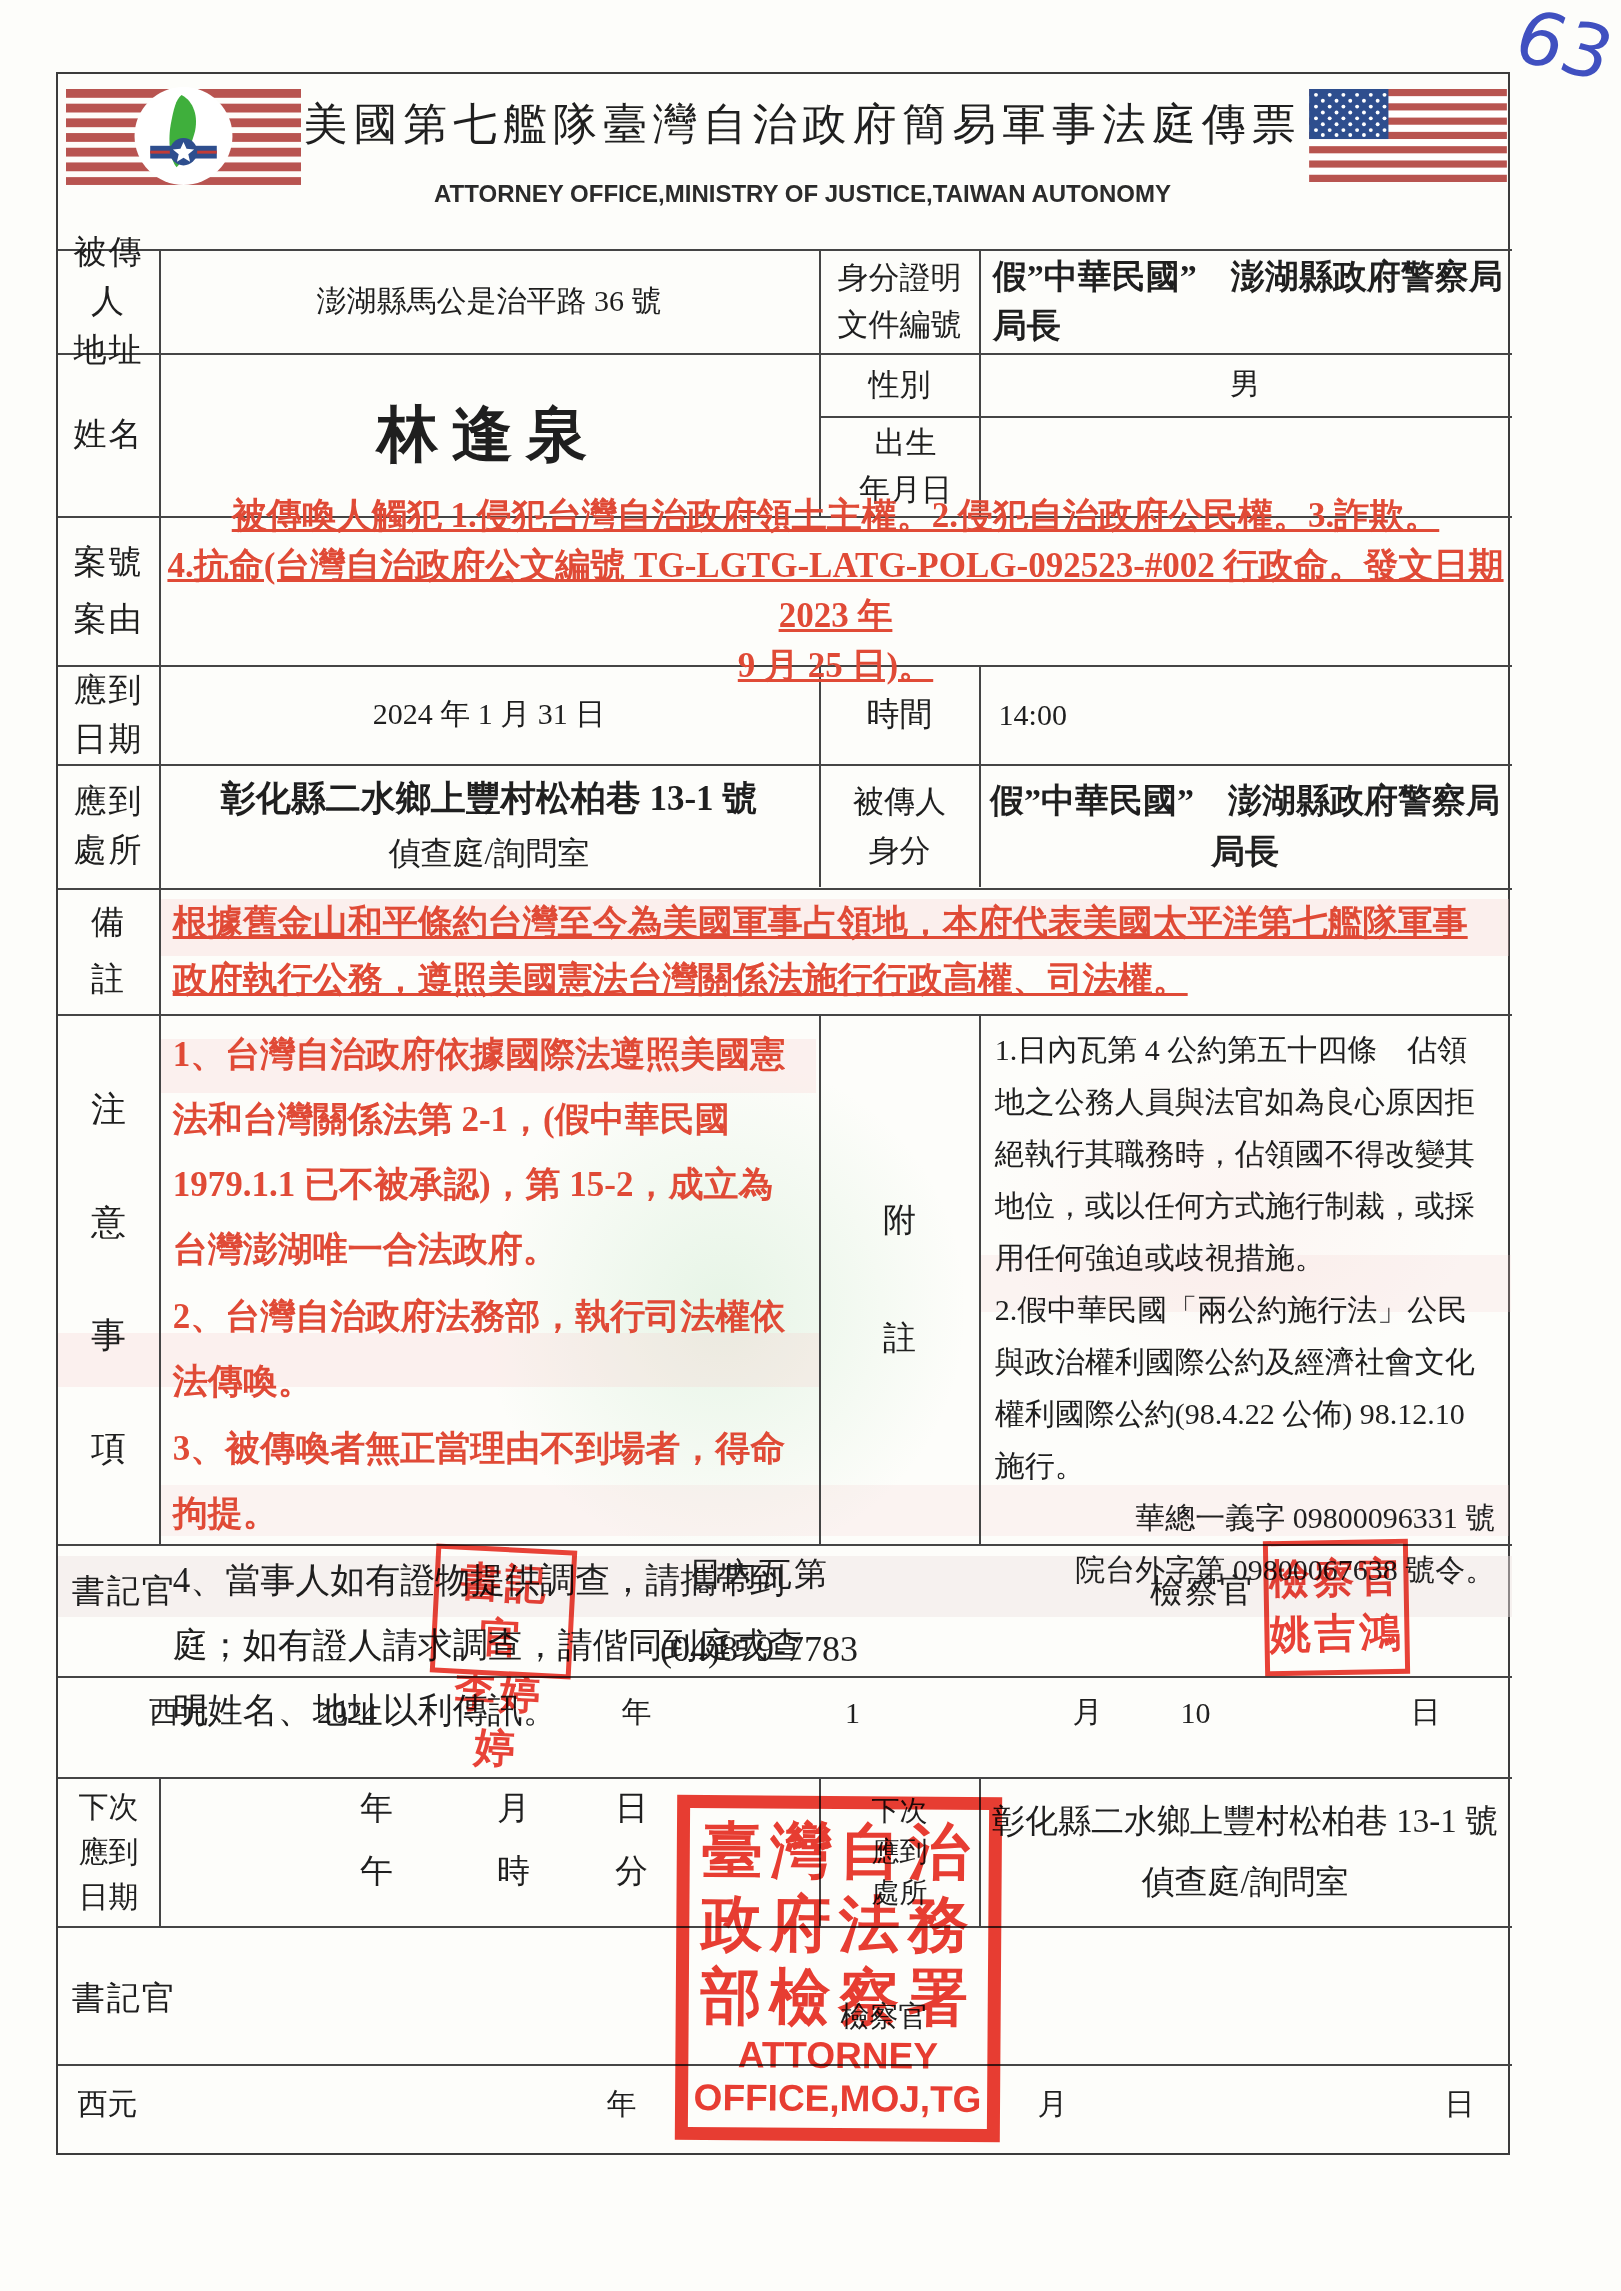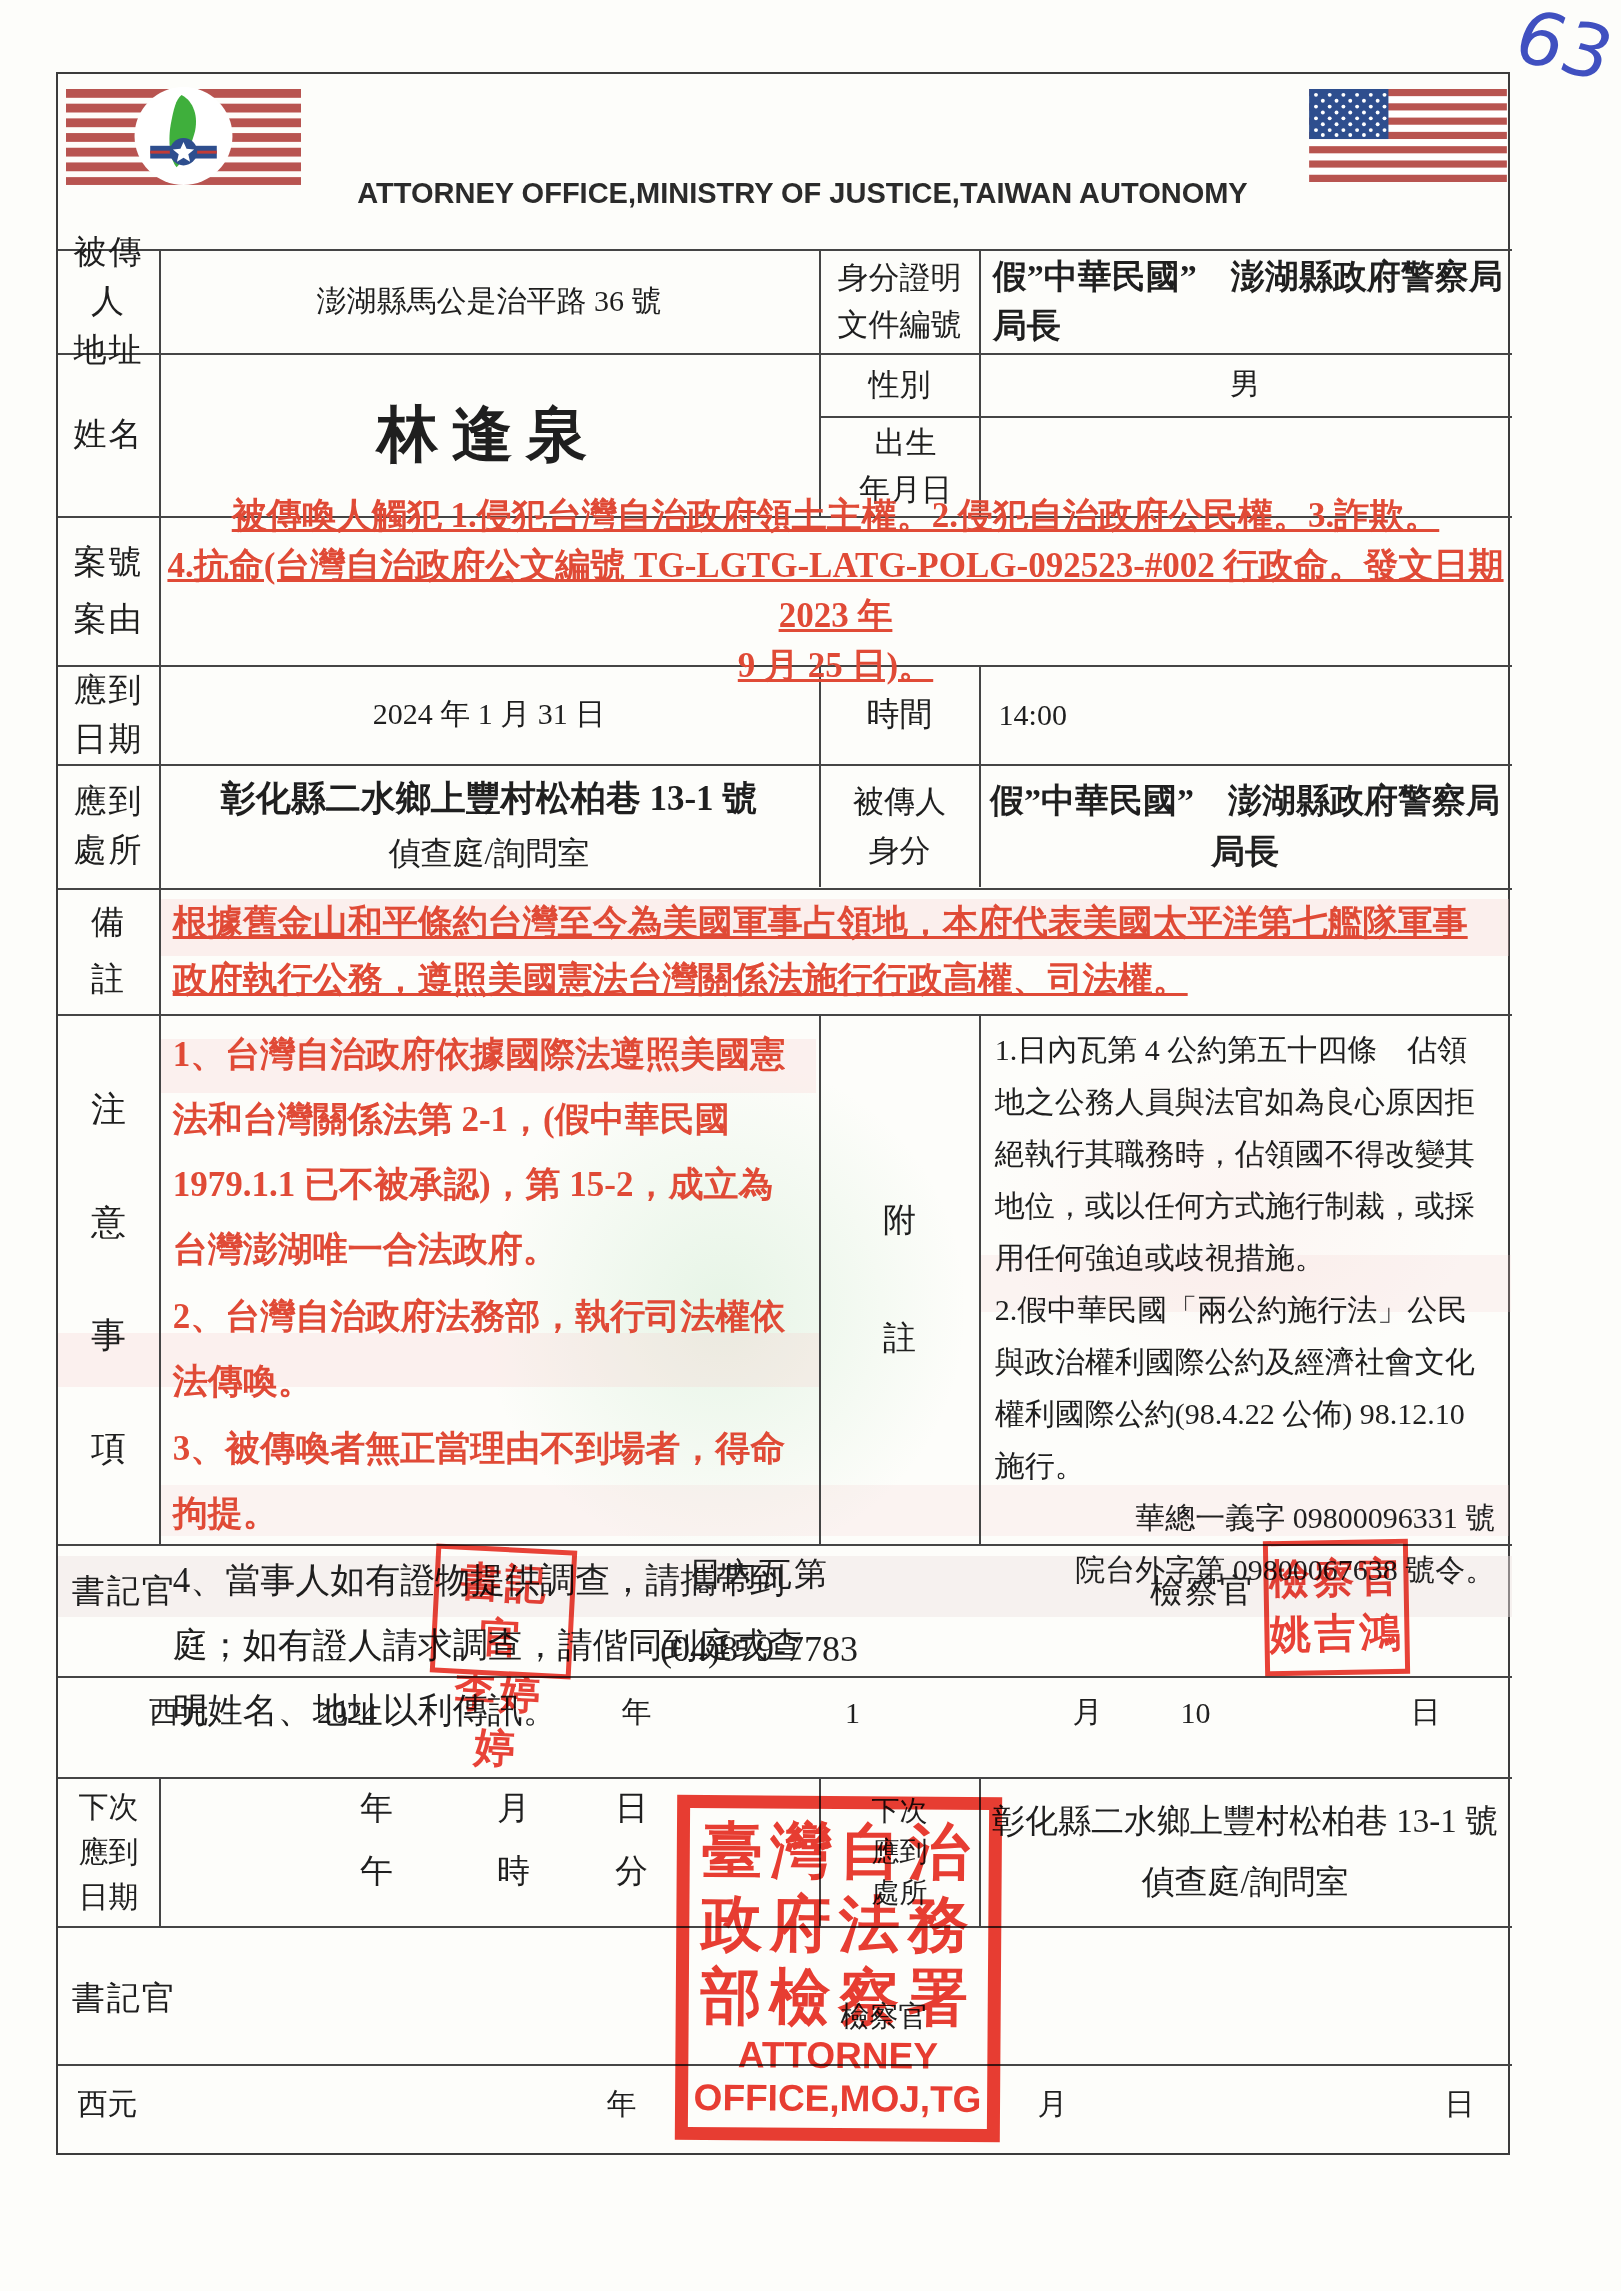--- a/index.html
+++ b/index.html
@@ -84,21 +84,22 @@
           <rect x="0" y="92" width="240" height="8"></rect>
         </g>
         <ellipse cx="120" cy="50" rx="50" ry="50" fill="#ffffff"></ellipse>
         <path d="M118,8 C130,14 136,30 131,48 C127,62 119,76 113,82 C106,74 104,55 107,38 C110,22 112,13 118,8 Z" fill="#3faf3c"></path>
         <rect x="86" y="60" width="68" height="13" fill="#2e4e8e"></rect>
         <rect x="86" y="65" width="68" height="3" fill="#c23b36"></rect>
         <circle cx="120" cy="66" r="14" fill="#2e4e8e"></circle>
         <path d="M120 56 l3.1 7.1 7.7 .6 -5.9 5 1.8 7.5 -6.7 -4.1 -6.7 4.1 1.8 -7.5 -5.9 -5 7.7 -.6 Z" fill="#ffffff"></path>
       </svg>
     </div>
-    <div class="cell" style="left:235px;top:94px;width:1019px;height:51px;font-family:'Liberation Sans',sans-serif;font-weight:bold;font-size:29px;color:#2b2b2b;">ATTORNEY OFFICE,MINISTRY OF JUSTICE,TAIWAN AUTONOMY</div>
+    <div class="cell" style="left:235px;top:15.7px;width:1019px;height:69px;font-size:44px;letter-spacing:5.9px;font-weight:normal;">美國第七艦隊臺灣自治政府簡易軍事法庭傳票</div>
+    <div class="cell" style="left:235px;top:94px;width:1019px;height:51px;font-family:'Liberation Sans',sans-serif;font-weight:bold;font-size:24px;color:#2b2b2b;">ATTORNEY OFFICE,MINISTRY OF JUSTICE,TAIWAN AUTONOMY</div>
     <div class="cell" style="left:1250px;top:14.7px;width:199px;height:94px;">
       <svg width="198" height="93" viewBox="0 0 202 95">
         <rect width="202" height="95" fill="#ffffff"></rect>
         <g fill="#b85450">
           <rect y="0" width="202" height="7.3"></rect>
             <rect y="14.6" width="202" height="7.3"></rect>
           <rect y="29.2" width="202" height="7.3"></rect>
             <rect y="43.8" width="202" height="7.3"></rect>
           <rect y="58.4" width="202" height="7.3"></rect>
             <rect y="73" width="202" height="7.3"></rect>

